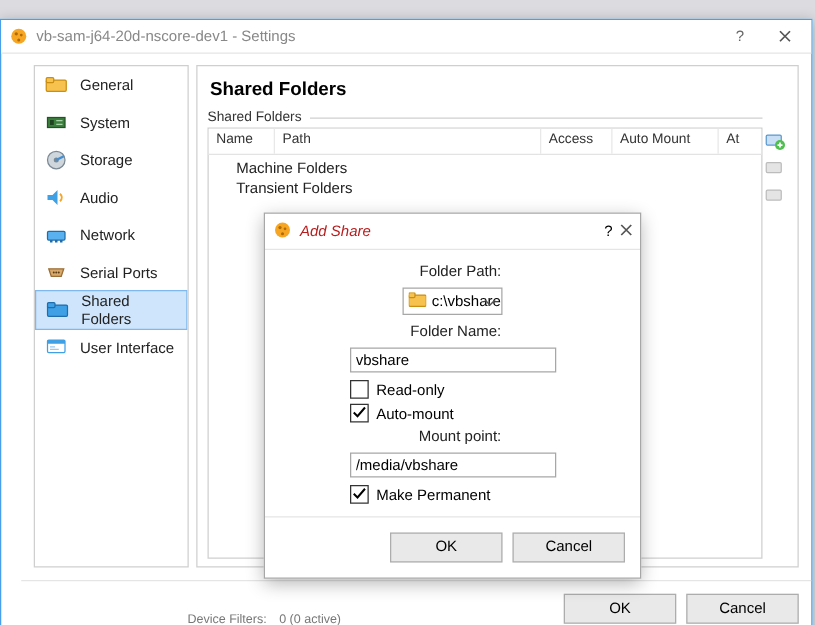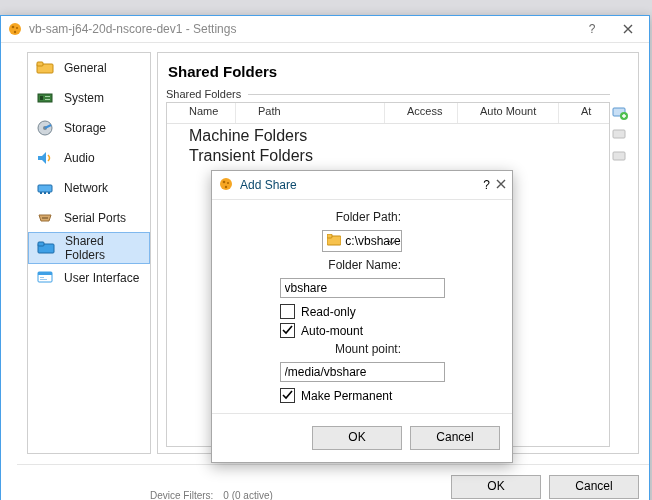--- a/index.html
+++ b/index.html
@@ -138,28 +138,28 @@
     position: relative;
   }
   .thead {
     display: flex;
     height: 20px;
     background: #fff;
     border-bottom: 1px solid #e3e3e3;
     font-size: 11px;
     color: #333;
   }
-  .th { padding: 2px 6px; border-right: 1px solid #e8e8e8; margin-left: 16px; }
+  .th { padding: 2px 6px; border-right: 1px solid #e8e8e8; }
   .th.name { width: 40px; }
   .th.path { flex: 1; }
   .th.access { width: 44px; }
   .th.auto { width: 72px; }
   .th.at { width: 22px; border-right: none; }
   .tbody {
-    font-size: 16px;
+    font-size: 12px;
     padding: 2px 0;
   }
   .trow {
     padding: 1px 0 1px 22px;
     color: #222;
   }
   .side-tools {
     position: absolute;
     right: -22px;
     top: 0;
@@ -207,21 +207,22 @@
     height: 28px;
     display: flex;
     align-items: center;
     padding: 0 6px;
     gap: 6px;
     border-bottom: 1px solid #e5e5e5;
   }
   .dlg-titlebar .title {
     flex: 1;
     font-size: 12px;
-    color: #0c4a6e;
+    color: #b91c1c;
+    font-style: italic;
   }
   .dlg-body {
     padding: 10px 12px 6px 12px;
   }
   .form-row {
     display: flex;
     align-items: center;
     margin-bottom: 6px;
     gap: 6px;
     flex-direction: column;

